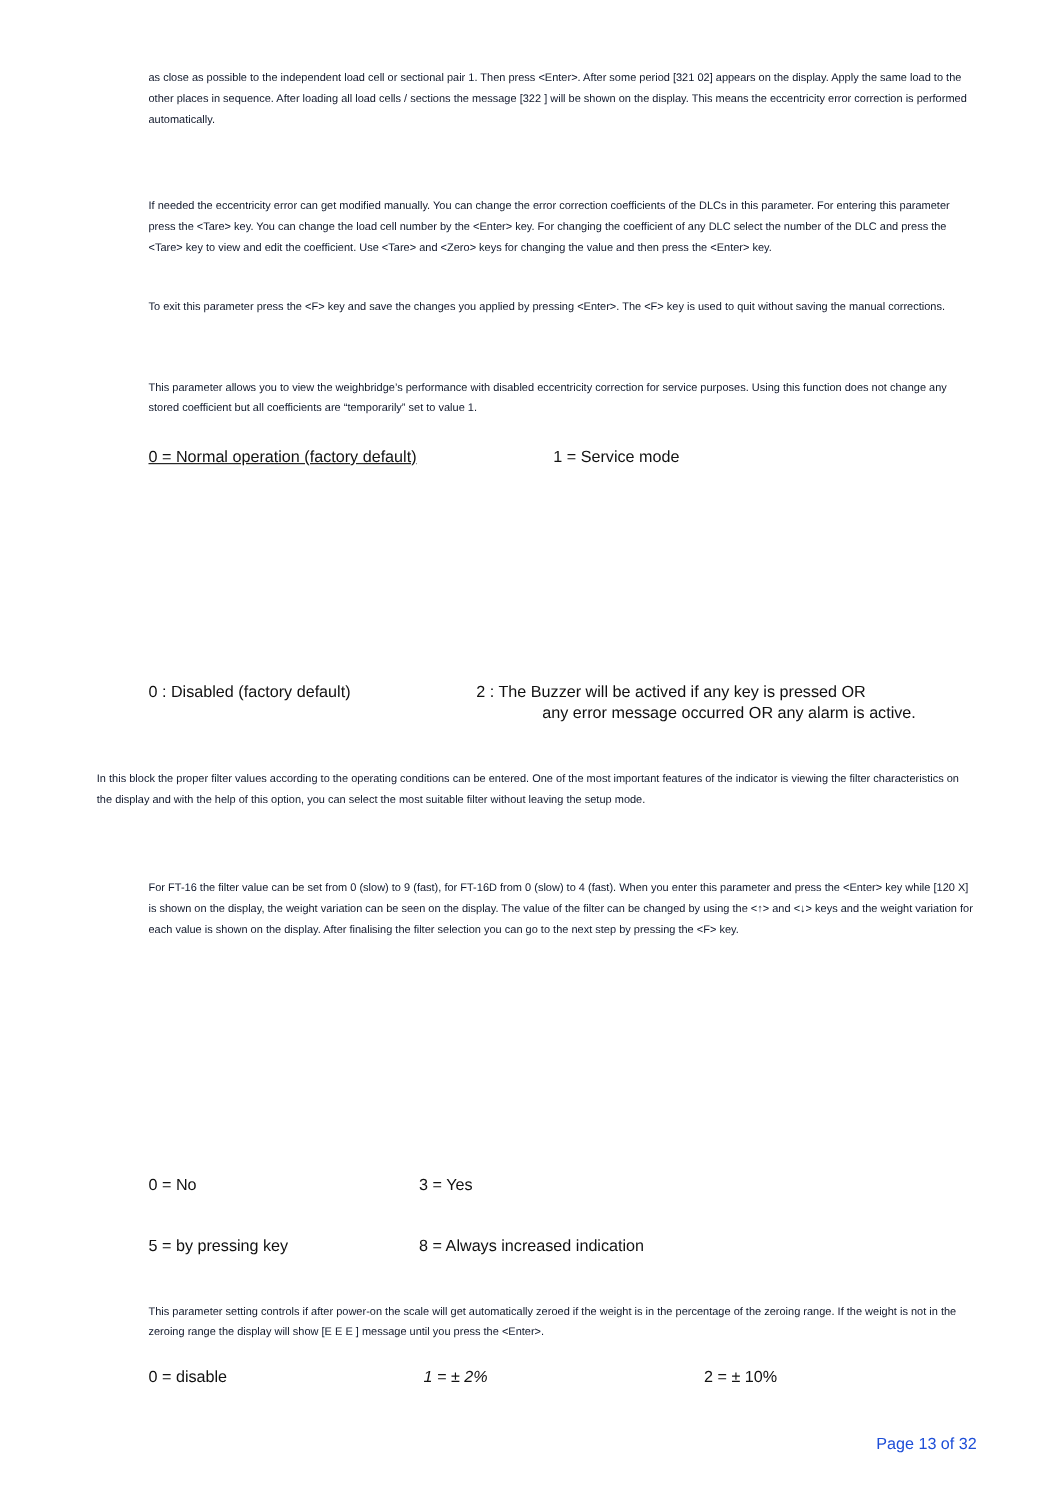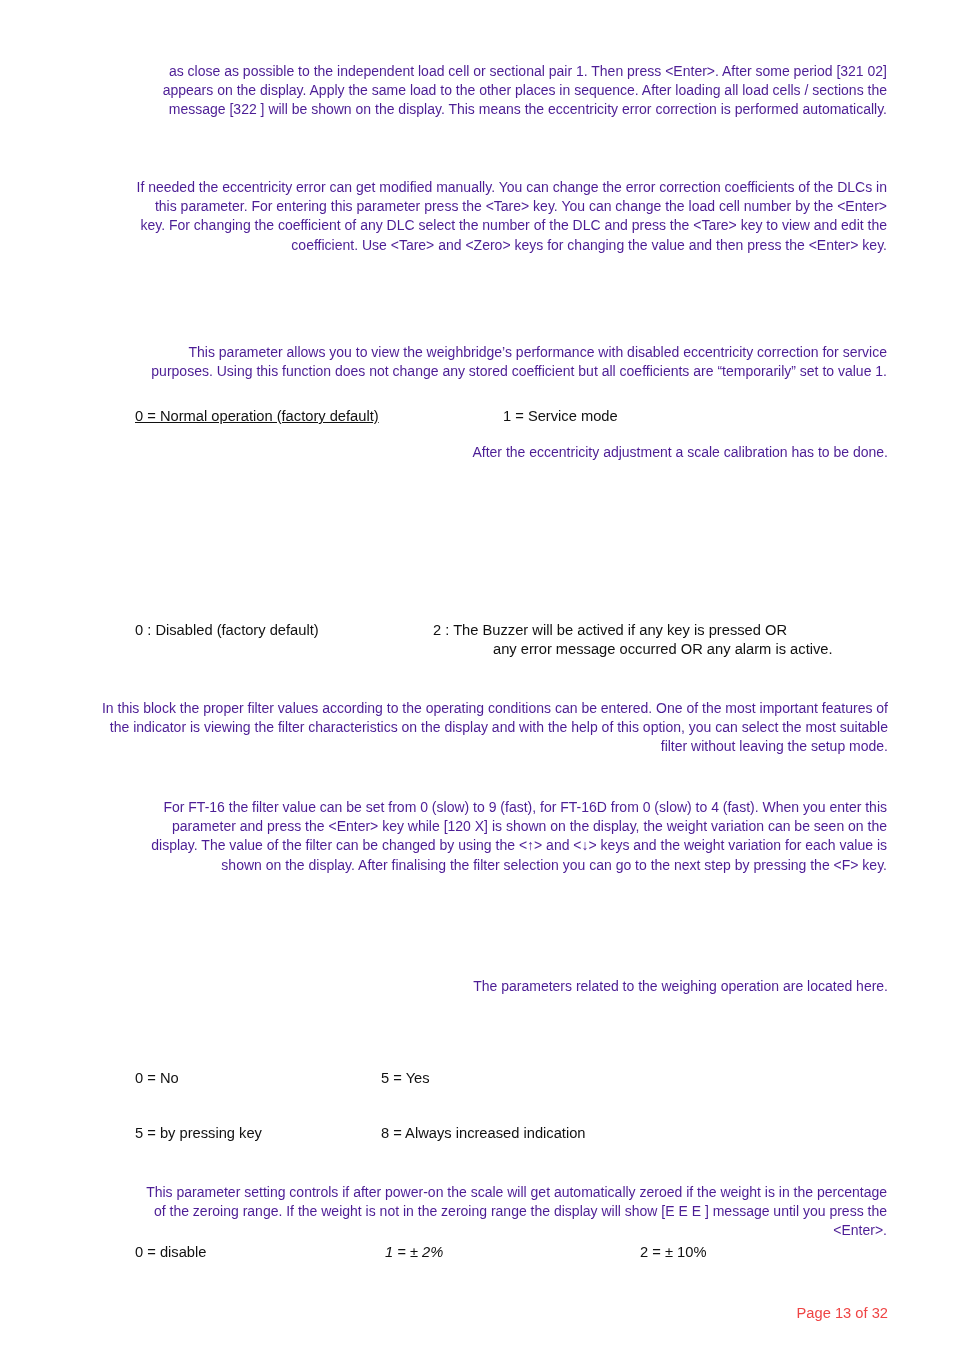--- a/index.html
+++ b/index.html
@@ -15,24 +15,24 @@
   .page {
     position: relative;
     width: 954px;
     height: 1350px;
     background: #ffffff;
     overflow: hidden;
     box-sizing: border-box;
   }
   .block {
     position: absolute;
-    font-size: 14px;
+    font-size: 10px;
     line-height: 19.2px;
-    color: #4c1d95;
-    text-align: right;
+    color: #0f172a;
+    text-align: left;
     white-space: normal;
   }
   
   .lvl0 { left: 88px; width: 800px; }
   
   .lvl1 { left: 135px; width: 752px; }
 
   .opt-row {
     position: absolute;
     font-size: 14.7px;
@@ -47,58 +47,57 @@
     top: 0;
     white-space: nowrap;
   }
 
   .footer {
     position: absolute;
     right: 66px;
     bottom: 27px;
     font-size: 14.7px;
     line-height: 19.2px;
-    color: #ef4444;
+    color: #1d4ed8;
     white-space: nowrap;
   }
 </style>
 </head>
 <body>
 
 <div class="page">
 
   <div class="block lvl1" style="top:62px;">as close as possible to the independent load cell or sectional pair 1. Then press &lt;Enter&gt;. After some period [321  02] appears on the display. Apply the same load to the other places in sequence. After loading all load cells / sections the message [322    ] will be shown on the display. This means the eccentricity error correction is performed automatically.</div>
 
   <div class="block lvl1" style="top:178px;">If needed the eccentricity error can get modified manually. You can change the error correction coefficients of the DLCs in this parameter. For entering this parameter press the &lt;Tare&gt; key. You can change the load cell number by the &lt;Enter&gt; key. For changing the coefficient of any DLC select the number of the DLC and press the &lt;Tare&gt; key to view and edit the coefficient. Use &lt;Tare&gt; and &lt;Zero&gt; keys for changing the value and then press the &lt;Enter&gt; key.</div>
 
+  <div class="block lvl1" style="top:270px;">To exit this parameter press the &lt;F&gt; key and save the changes you applied by pressing &lt;Enter&gt;. The &lt;F&gt; key is used to quit without saving the manual corrections.</div>
 
   <div class="block lvl1" style="top:343px;">This parameter allows you to view the weighbridge’s performance with disabled eccentricity correction for service purposes. Using this function does not change any stored coefficient but all coefficients are “temporarily” set to value 1.</div>
 
   <div class="opt-row" style="top:407px;">
     <span class="col" style="left:0px;text-decoration:underline;">0 = Normal operation (factory default)</span>
     <span class="col" style="left:368px;">1 = Service mode</span>
   </div>
 
-  <div class="block lvl0" style="top:443px;">After the eccentricity adjustment a scale calibration has to be done.</div>
 
   <div class="opt-row" style="top:621px;">
     <span class="col" style="left:0px;">0   : Disabled (factory default)</span>
     <span class="col" style="left:298px;">2   : The Buzzer will be actived if any key is pressed OR</span>
     <span class="col" style="left:334px; top:19px;margin-left:24px;">any error message occurred OR any alarm is active.</span>
   </div>
 
   <div class="block lvl0" style="top:699px;">In this block the proper filter values according to the operating conditions can be entered. One of the most important features of the indicator is viewing the filter characteristics on the display and with the help of this option, you can select the most suitable filter without leaving the setup mode.</div>
 
   <div class="block lvl1" style="top:798px;">For FT-16 the filter value can be set from 0 (slow) to 9 (fast), for FT-16D from 0 (slow) to 4 (fast). When you enter this parameter and press the &lt;Enter&gt; key while [120   X] is shown on the display, the weight variation can be seen on the display. The value of the filter can be changed by using the &lt;↑&gt; and &lt;↓&gt; keys and the weight variation for each value is shown on the display. After finalising the filter selection you can go to the next step by pressing the &lt;F&gt; key.</div>
 
-  <div class="block lvl0" style="top:977px;">The parameters related to the weighing operation are located here.</div>
 
   <div class="opt-row" style="top:1069px;">
     <span class="col" style="left:0px;">0 =  No</span>
-    <span class="col" style="left:246px;">5 =  Yes</span>
+    <span class="col" style="left:246px;">3 =  Yes</span>
   </div>
 
   <div class="opt-row" style="top:1124px;">
     <span class="col" style="left:0px;">5 =  by pressing key</span>
     <span class="col" style="left:246px;">8 =  Always increased indication</span>
   </div>
 
   <div class="block lvl1" style="top:1183px;">This parameter setting controls if after power-on the scale will get automatically zeroed if the weight is in the percentage of the zeroing range. If the weight is not in the zeroing range the display will show [E  E  E ] message until you press the &lt;Enter&gt;.</div>
 
   <div class="opt-row" style="top:1243px;">

